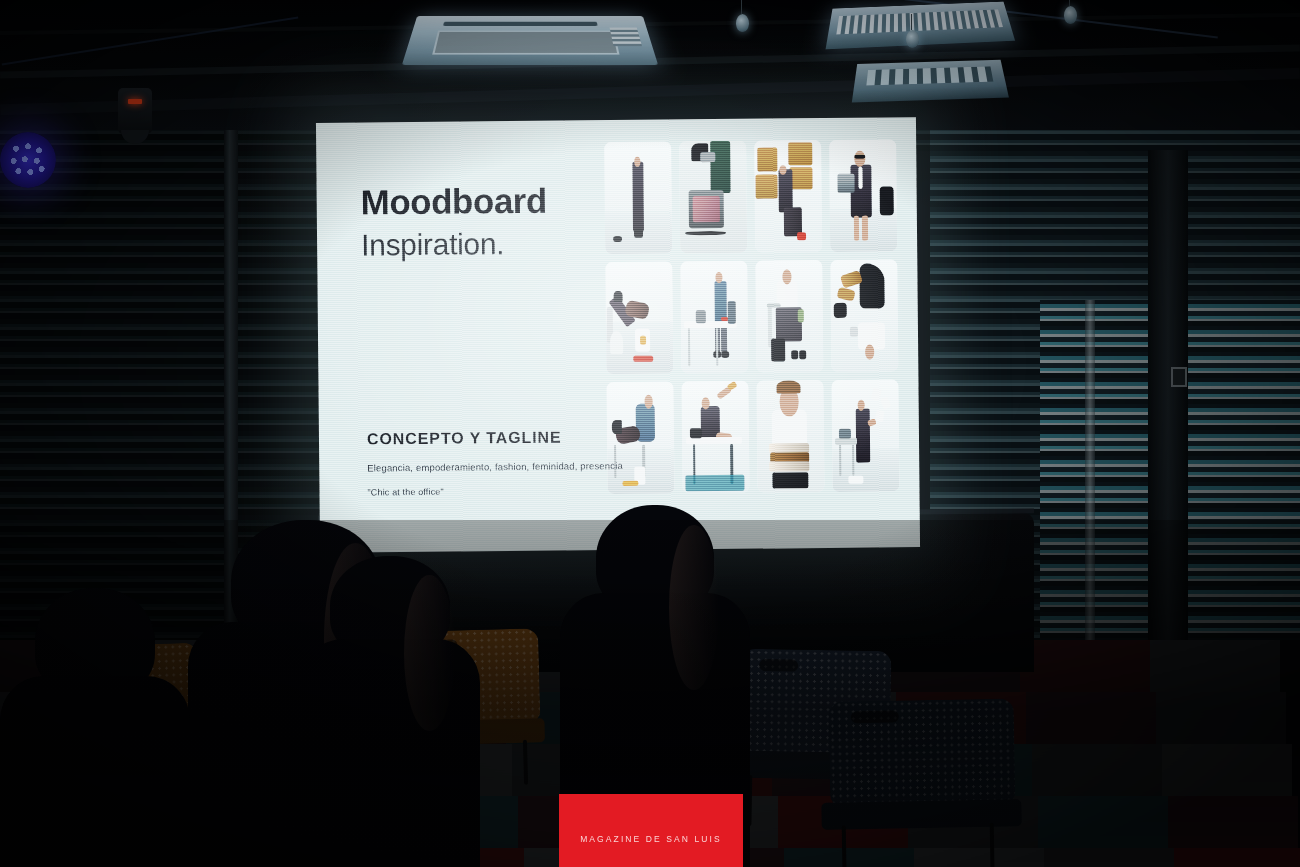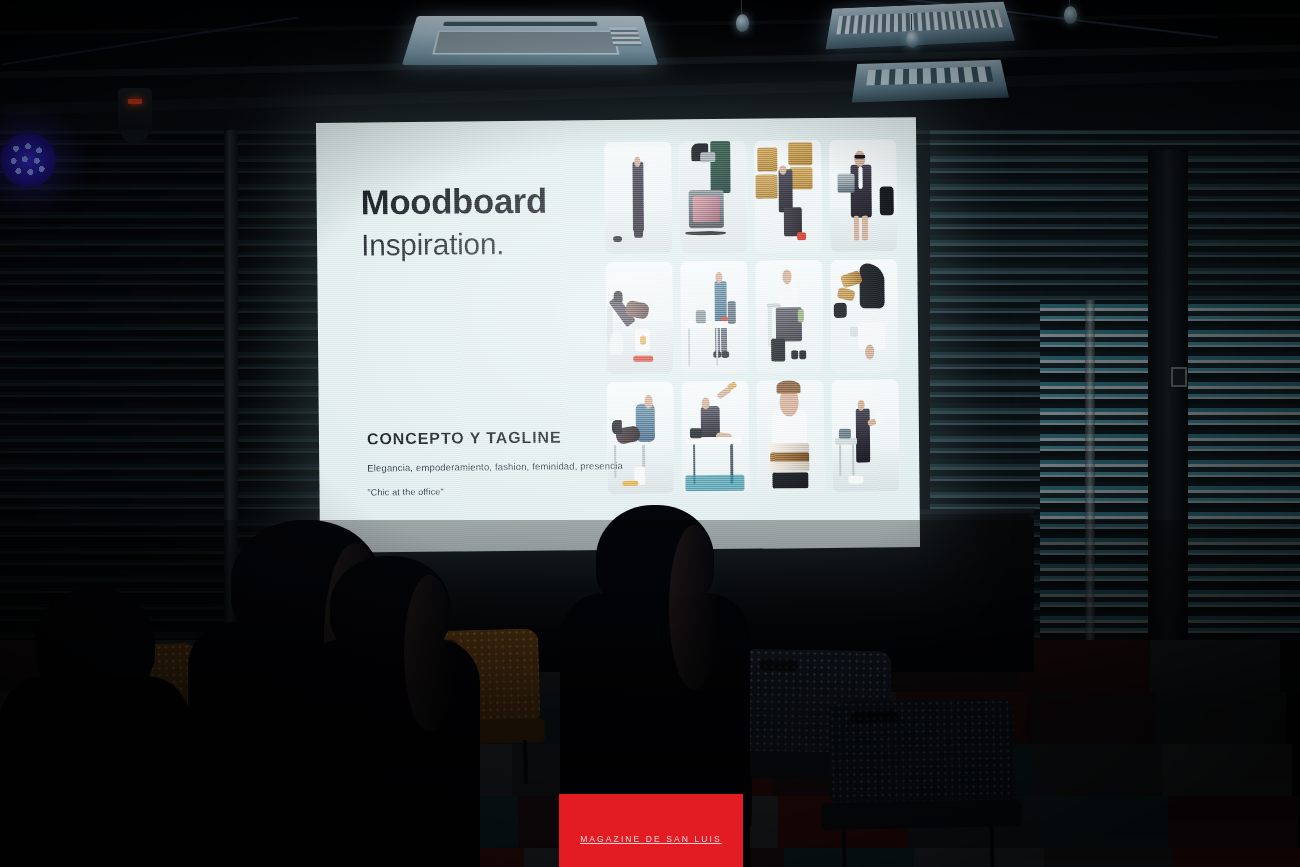--- a/index.html
+++ b/index.html
@@ -208,21 +208,21 @@
   .p-body{position:absolute;border-radius:44px 44px 8px 8px;background:#04050a;}
   .p-rim{position:absolute;border-radius:50%;background:linear-gradient(to right,rgba(120,90,80,.30),rgba(0,0,0,0));}
 
   
   .logo{
     position:absolute;left:559px;top:794px;width:184px;height:73px;
     background:#e31b23;display:flex;flex-direction:column;
     align-items:center;justify-content:center;
   }
   .logo-main{font-size:46px;font-weight:700;color:#fff;letter-spacing:-1.5px;line-height:.92;}
-  .logo-sub{font-size:8.5px;font-weight:400;color:#fbd4d6;letter-spacing:2.1px;margin-top:16px;text-decoration:underline;}
+  .logo-sub{font-size:8.5px;font-weight:400;color:#fbd4d6;letter-spacing:2.1px;margin-top:16px;}
 
   
   .vignette{position:absolute;inset:0;pointer-events:none;
     background:radial-gradient(ellipse 72% 62% at 50% 42%,rgba(0,0,0,0) 40%,rgba(0,0,0,.72) 100%);}
   .darkbottom{position:absolute;left:0;top:520px;width:1300px;height:347px;pointer-events:none;
     background:linear-gradient(to bottom,rgba(0,0,0,.30),rgba(0,0,0,.62) 55%,rgba(0,0,0,.45));}
 </style>
 </head>
 <body>
 

